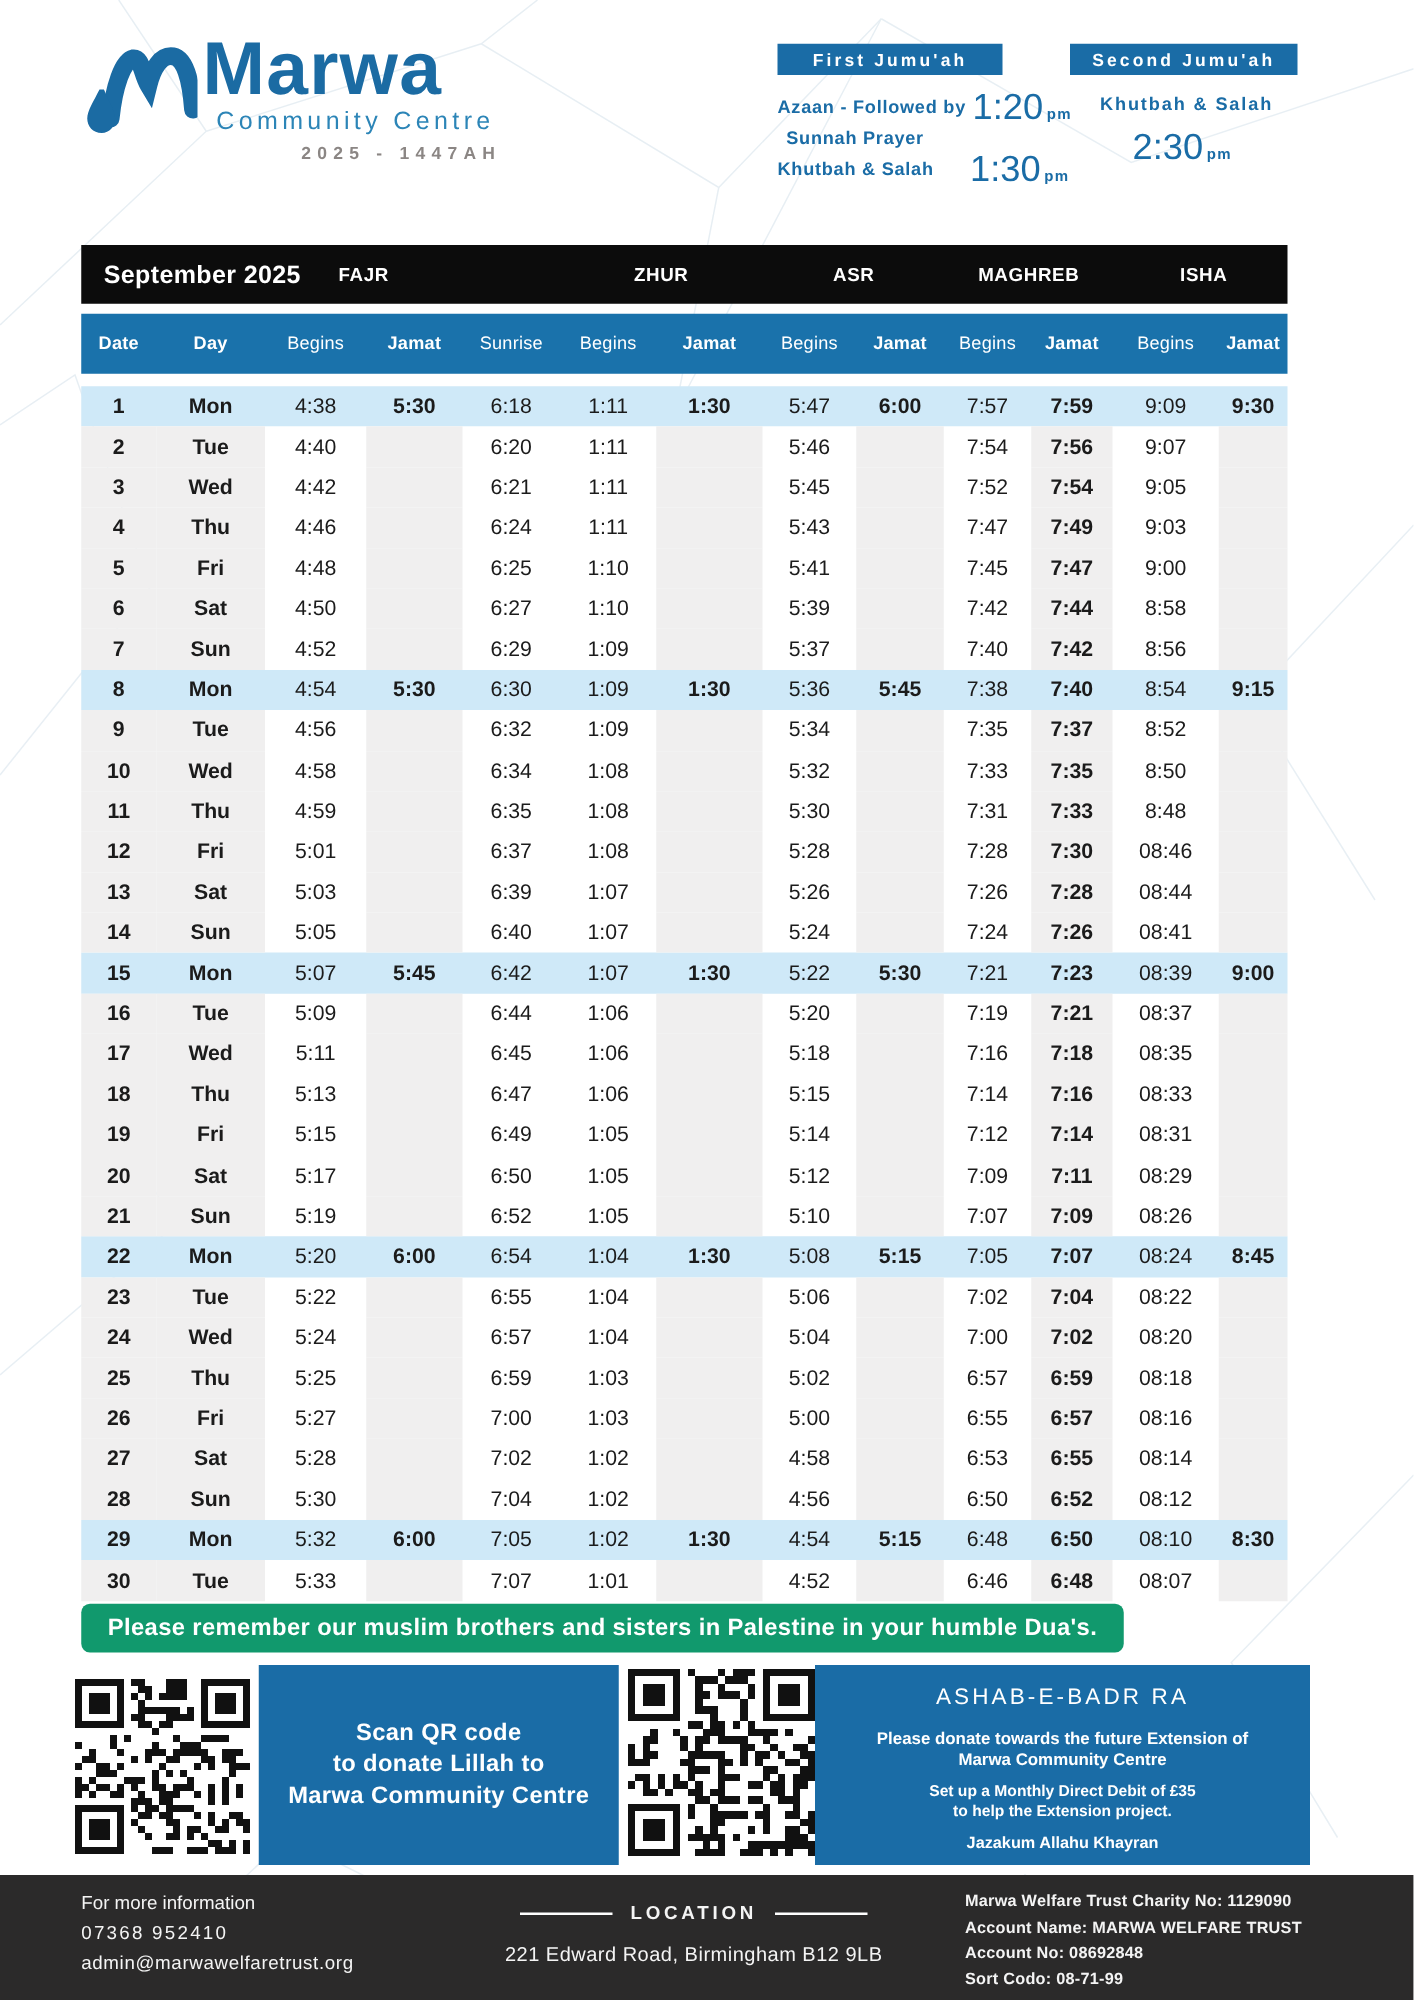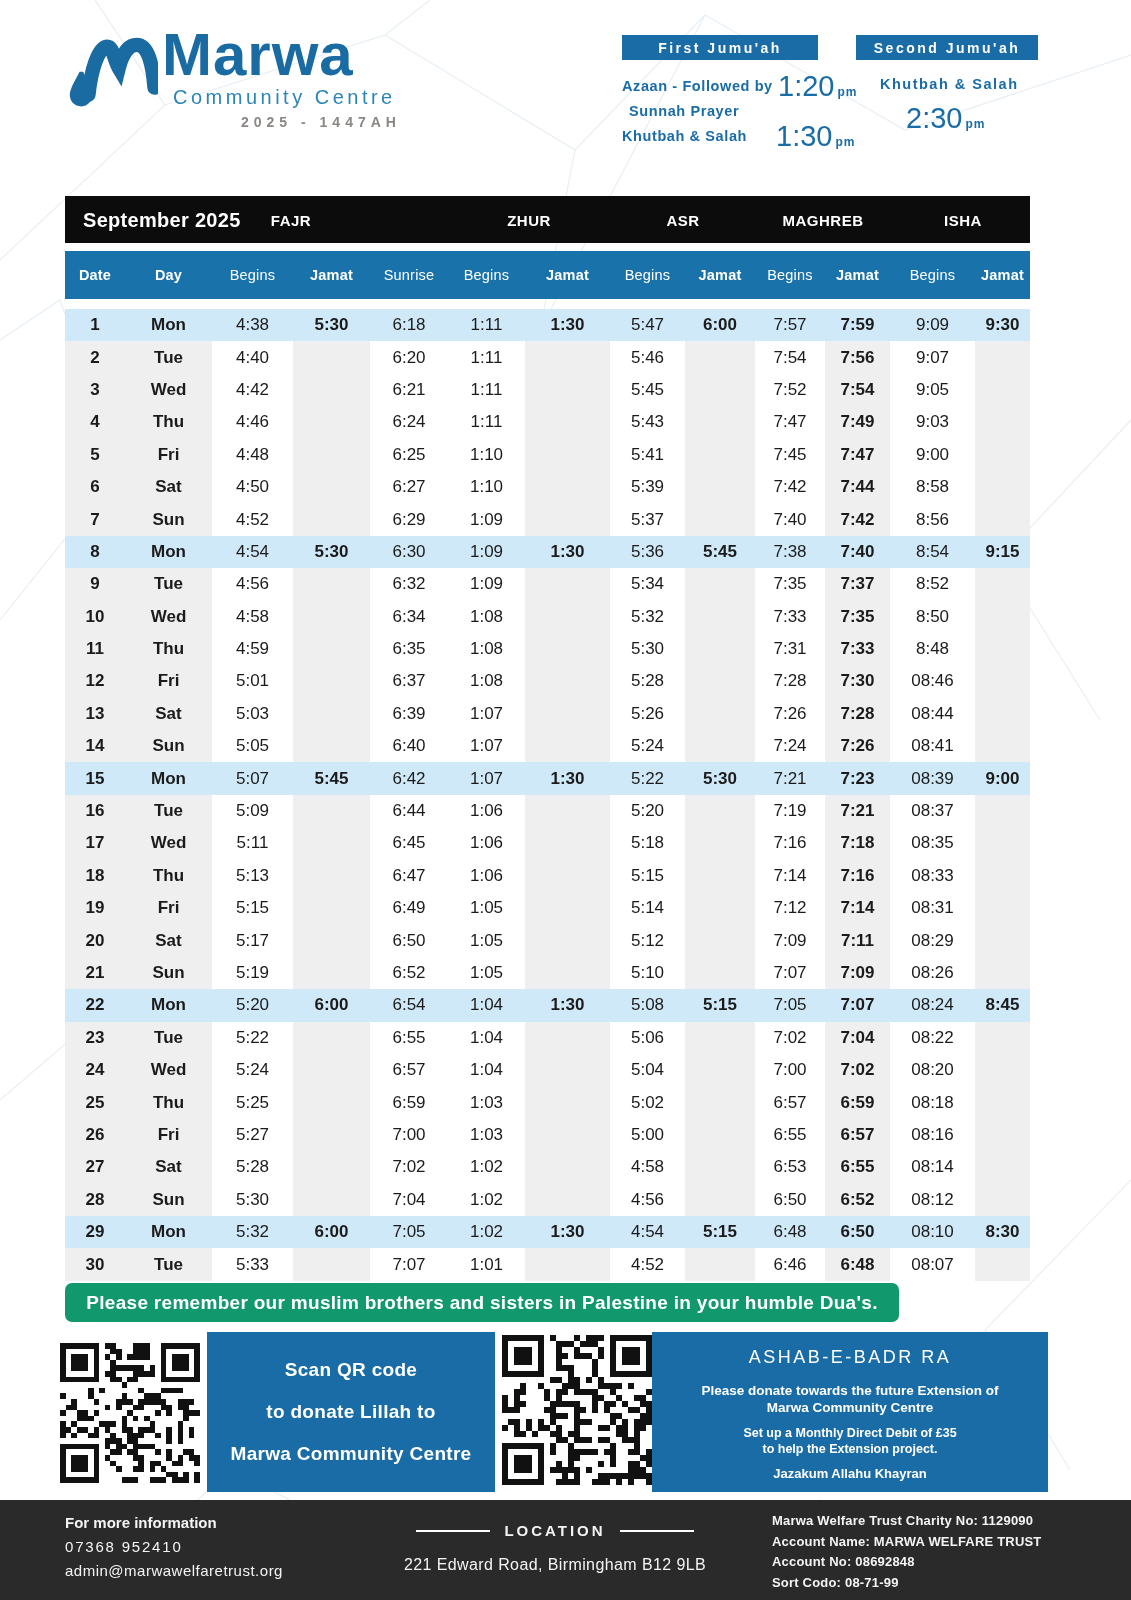--- a/index.html
+++ b/index.html
@@ -9,21 +9,21 @@
 
   
   .logo{position:absolute;left:60px;top:26px;width:98px;height:86px}
   .brand-name{position:absolute;left:162px;top:20px;font-size:60px;font-weight:700;color:#1b6ba3;letter-spacing:1px}
   .brand-sub{position:absolute;left:173px;top:86px;font-size:20px;color:#2c85b7;letter-spacing:3.5px;font-weight:400}
   .brand-year{position:absolute;left:241px;top:114px;font-size:14px;color:#8b8684;letter-spacing:5px;font-weight:700}
 
   
   .jbox{position:absolute;background:#1a6ca6;color:#fff;font-weight:700;display:flex;align-items:center;
         justify-content:center;letter-spacing:2.5px;font-size:14px}
-  #jbox1{left:622px;top:35px;width:196px;height:25px}
+  #jbox1{left:622px;top:35px;width:180px;height:25px}
   #jbox2{left:856px;top:35px;width:182px;height:25px}
   .jlabel{position:absolute;font-size:14.5px;font-weight:700;color:#1a6ca6;letter-spacing:.6px}
   .jtime{position:absolute;font-size:29px;color:#1a6ca6;font-weight:400;white-space:nowrap}
   .jtime .ampm{font-size:12px;font-weight:700;margin-left:3px;letter-spacing:1px}
 
   
   .timetable{position:absolute;left:65px;top:196px;width:965px;
              --cols:60px 87px 81px 77px 78px 77px 85px 75px 70px 70px 65px 85px 55px}
   .month-bar{position:relative;height:47px;background:#0c0c0c;color:#fff}
   .month-label{position:absolute;left:18px;top:13px;font-size:20px;font-weight:700;letter-spacing:.3px}
@@ -42,31 +42,31 @@
   
   .banner{position:absolute;left:65px;top:1283px;width:834px;height:39px;background:#11996d;border-radius:7px;
           color:#fff;display:flex;align-items:center;justify-content:center;font-size:19px;font-weight:700;letter-spacing:.3px}
 
   
   .qr{position:absolute;background:#fff}
   #qr1{left:60px;top:1340px;width:140px;height:146px}
   #qr2{left:502px;top:1334px;width:150px;height:152px}
   .bluebox{position:absolute;background:#1a6ca6;color:#fff;text-align:center}
   #donate{left:207px;top:1332px;width:288px;height:160px;display:flex;flex-direction:column;justify-content:center;
-          gap:20px;font-size:19px;font-weight:700;letter-spacing:.3px}
+          gap:3px;font-size:19px;font-weight:700;letter-spacing:.3px}
   #ashab{left:652px;top:1332px;width:396px;height:160px;padding-top:15px;box-sizing:border-box}
   #ashab .title{font-size:18px;font-weight:400;letter-spacing:2.5px}
   #ashab .p1{margin-top:14px;font-size:13.5px;font-weight:700;line-height:17px}
   #ashab .p2{margin-top:9px;font-size:12.5px;font-weight:700;line-height:16px}
   #ashab .p3{margin-top:9px;font-size:13px;font-weight:700}
 
   
   .footer{position:absolute;left:0;top:1500px;width:1131px;height:100px;background:#2b2a2a;color:#f4f4f4}
   .f-left{position:absolute;left:65px;top:14px}
-  .f-left .t{font-size:15px;font-weight:700;margin-bottom:7px}
+  .f-left .t{font-size:15px;font-weight:400;margin-bottom:7px}
   .f-left .p{font-size:15px;letter-spacing:1.8px;margin-bottom:7px}
   .f-left .e{font-size:15px;letter-spacing:.5px}
   .f-center{position:absolute;left:375px;top:22px;width:360px;text-align:center}
   .loc-row{display:flex;align-items:center;justify-content:center;gap:14px;font-size:15px;font-weight:700;letter-spacing:3px}
   .dash{width:74px;height:2px;background:#fff}
   .addr{margin-top:17px;font-size:16px;letter-spacing:.4px}
   .f-right{position:absolute;left:772px;top:11px;font-size:13px;font-weight:700;line-height:20.5px;letter-spacing:.2px}
 </style>
 </head>
 <body>

